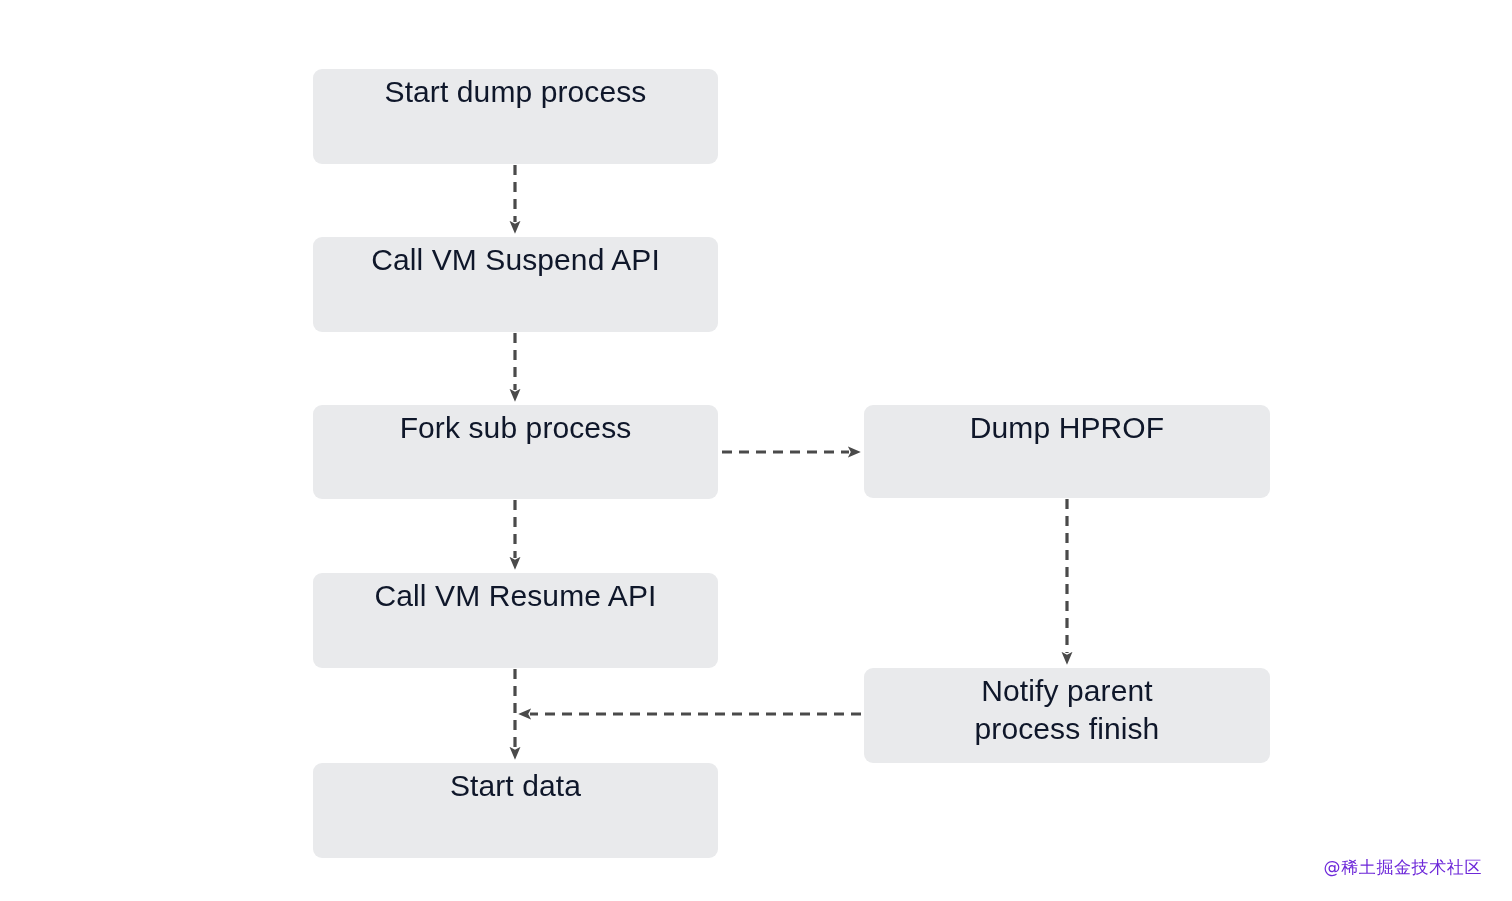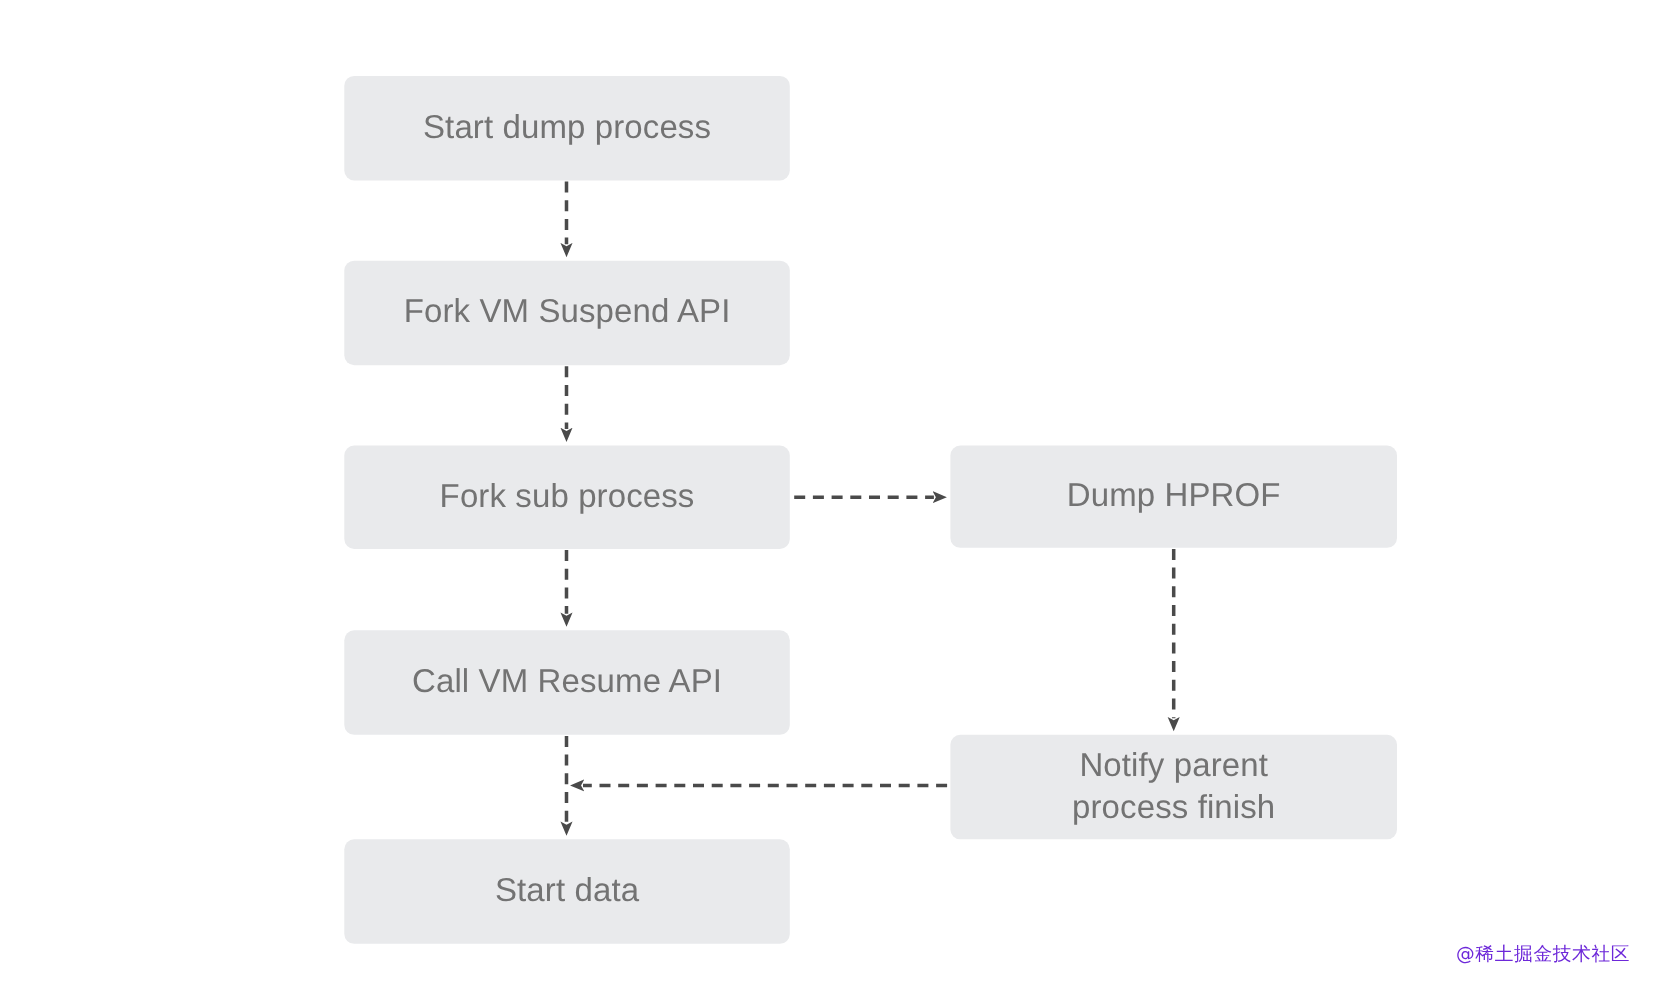--- a/index.html
+++ b/index.html
@@ -25,24 +25,24 @@
     width: 1512px;
     height: 901px;
     pointer-events: none;
   }
   .node {
     position: absolute;
     box-sizing: border-box;
     background: #e9eaec;
     border-radius: 9px;
     display: flex;
-    align-items: center;
+    align-items: flex-start;
     justify-content: center;
     text-align: center;
-    color: #737373;
+    color: #0f172a;
     font-size: 30px;
     font-weight: 400;
     line-height: 1.28;
     letter-spacing: 0.1px;
     padding: 4px 14px;
   }
   .node-label {
     display: block;
     white-space: pre-line;
   }
@@ -104,21 +104,21 @@
     <g>
       <line x1="861" y1="714" x2="530" y2="714" stroke="#4a4a4a" stroke-width="3.2" stroke-dasharray="10 7" marker-end="url(#arrow-down)"></line>
     </g>
   </svg>
 
   <div class="node node-start">
     <span class="node-label">Start dump process</span>
   </div>
 
   <div class="node node-suspend">
-    <span class="node-label">Fork VM Suspend API</span>
+    <span class="node-label">Call VM Suspend API</span>
   </div>
 
   <div class="node node-resume">
     <span class="node-label">Call VM Resume API</span>
   </div>
 
   <div class="node node-fork">
     <span class="node-label">Fork sub process</span>
   </div>
 

